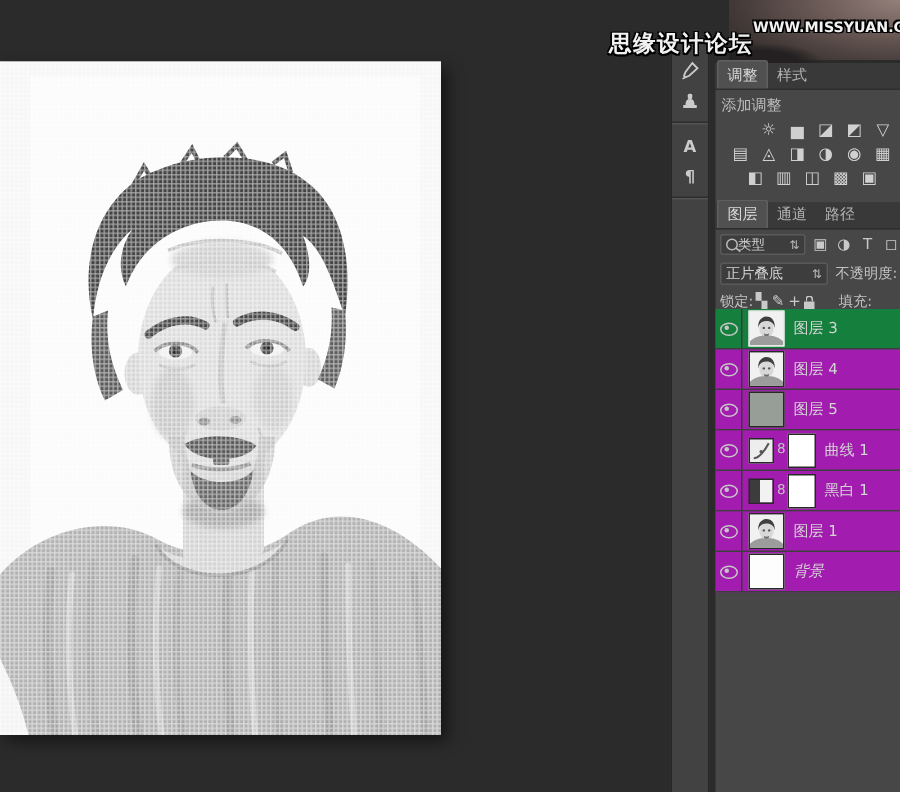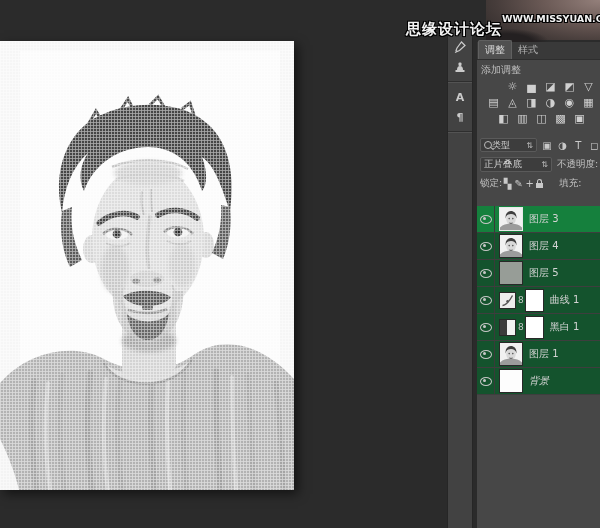--- a/index.html
+++ b/index.html
@@ -51,21 +51,21 @@
   .blend-label{font-size:9.5px;color:#d0d0d0;flex:1;}
   .small-label{font-size:9.5px;color:#c3c3c3;}
   .lp-lock{display:flex;align-items:center;height:17px;margin:2px 0 0 3px;gap:0;white-space:nowrap;}
   .lock-ic{font-size:10px;color:#c9c9c9;width:11px;text-align:center;}
   .lock-shape{width:7px;height:5px;background:#c9c9c9;position:relative;margin:3px 2px 0 1px;}
   .lock-shape::before{content:"";position:absolute;top:-4px;left:1px;width:3px;height:3px;
       border:1px solid #c9c9c9;border-bottom:none;border-radius:3px 3px 0 0;}
   .fill-label{margin-left:14px;}
   
   .layer-list{position:absolute;left:0;top:71px;width:123px;}
-  .layer-row{display:flex;align-items:center;height:26px;border-bottom:1px solid #3e3e3e;background:#14532d;}
+  .layer-row{display:flex;align-items:center;height:26px;border-bottom:1px solid #3e3e3e;background:#a21caf;}
   .layer-row.selected{background:#15803d;}
   .eye-cell{width:17px;align-self:stretch;display:flex;align-items:center;justify-content:center;
             border-right:1px solid #3a3a3a;cursor:pointer;flex:none;}
   .eye{width:10px;height:7px;border:1px solid #c6c6c6;border-radius:50%;position:relative;}
   .eye::after{content:"";position:absolute;left:2.5px;top:1.5px;width:3px;height:3px;background:#c6c6c6;border-radius:50%;}
   .thumb{width:22px;height:22px;border:1px solid #282828;margin-left:4px;flex:none;background:#fff;overflow:hidden;}
   .layer-row.selected .thumb{border-color:#e9e9e9;}
   .thumb svg{display:block;}
   .thumb-gray{background:#979d97;}
   .thumb-white{background:#fdfdfd;}
@@ -233,20 +233,25 @@
     <div class="adj-row r3">
       <span class="adj-icon">◧</span>
       <span class="adj-icon">▥</span>
       <span class="adj-icon">◫</span>
       <span class="adj-icon">▩</span>
       <span class="adj-icon">▣</span>
     </div>
   </div>
 
   <div class="layers-panel">
+    <div class="panel-tabs">
+      <div class="tab active">图层</div>
+      <div class="tab">通道</div>
+      <div class="tab">路径</div>
+    </div>
 
     <div class="lp-filter">
       <div class="kind-box">
         <span class="mag"></span>
         <span class="kind-label">类型</span>
         <span class="updown">⇅</span>
       </div>
       <span class="filter-ic">▣</span>
       <span class="filter-ic">◑</span>
       <span class="filter-ic">T</span>

